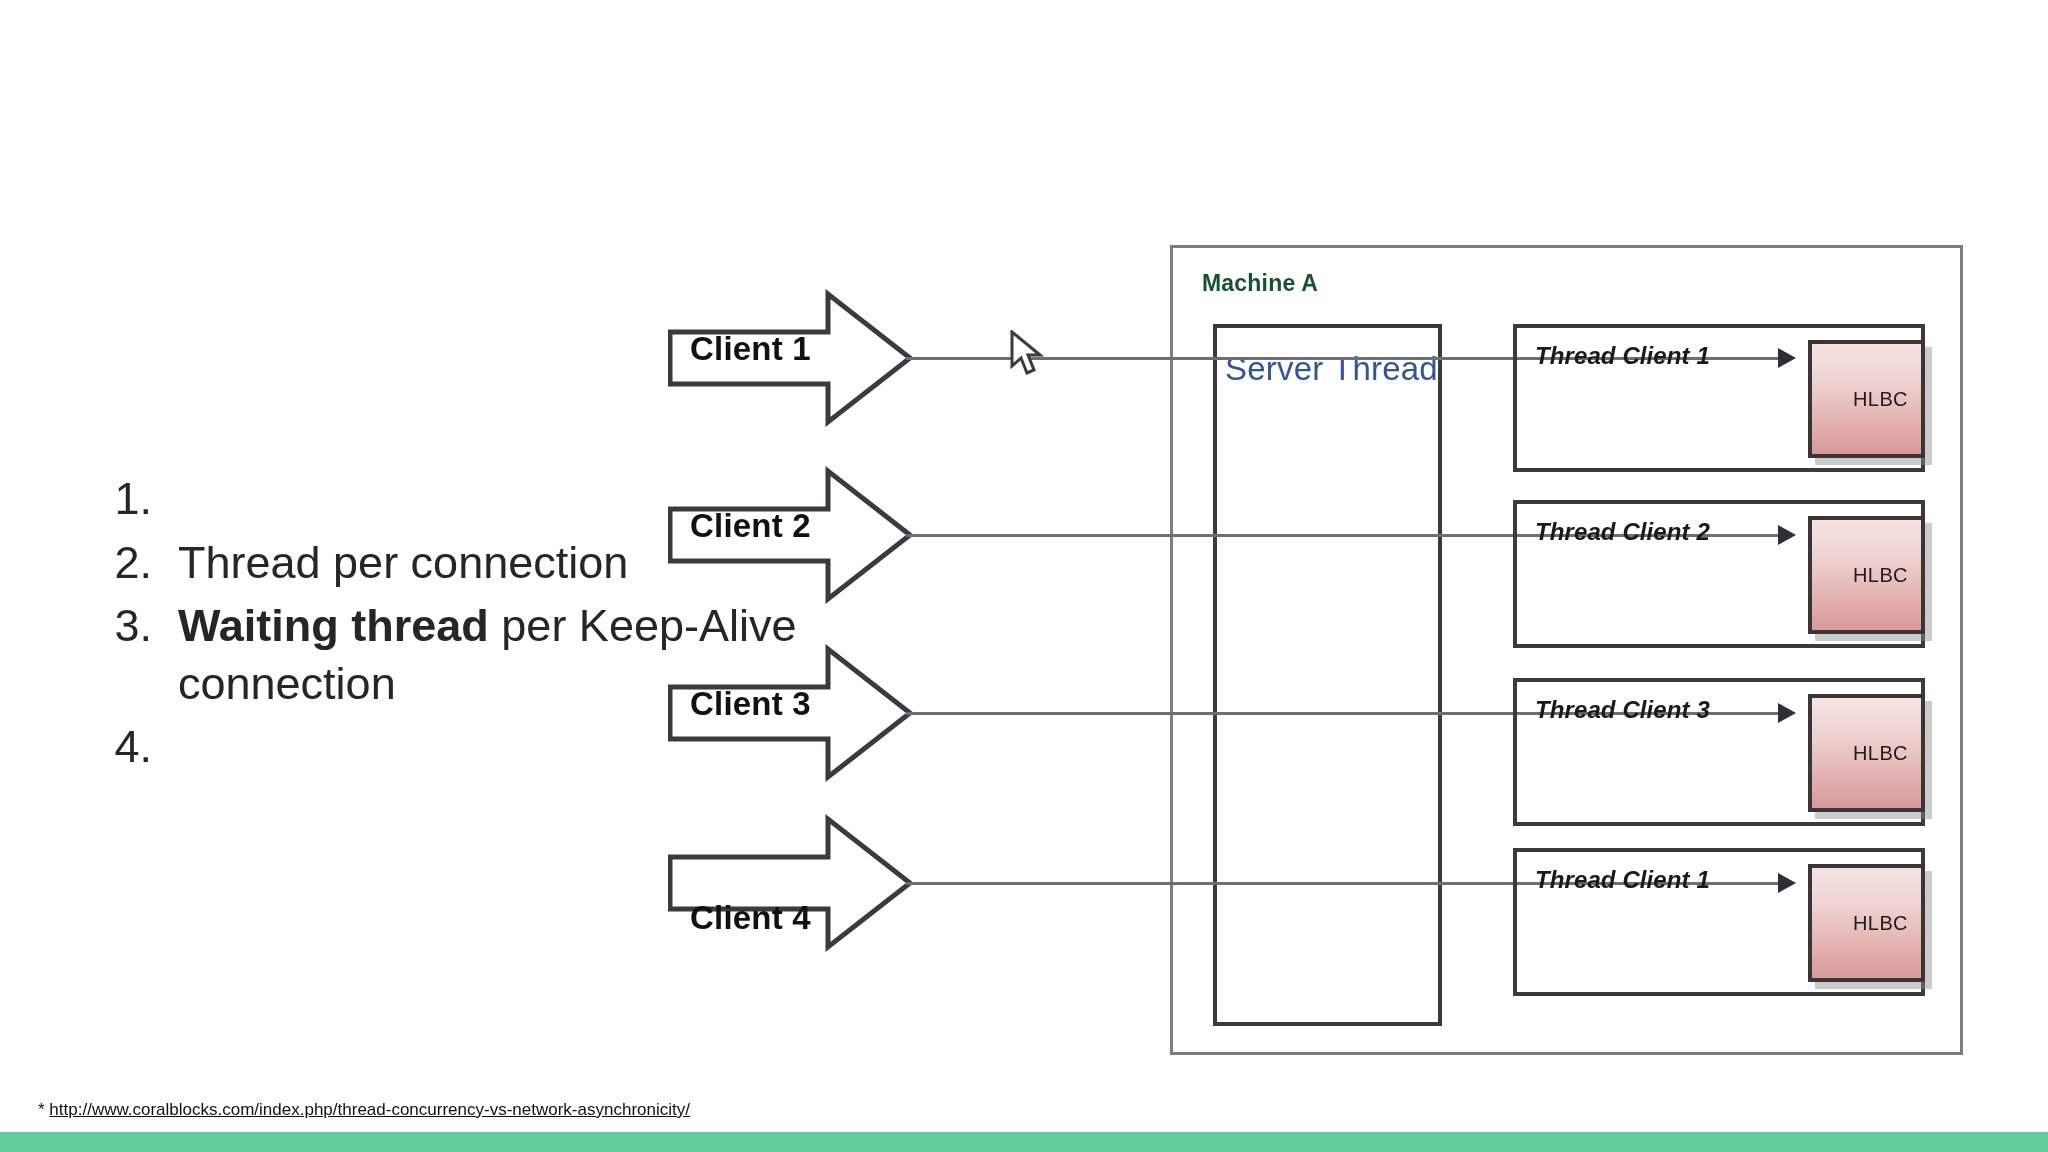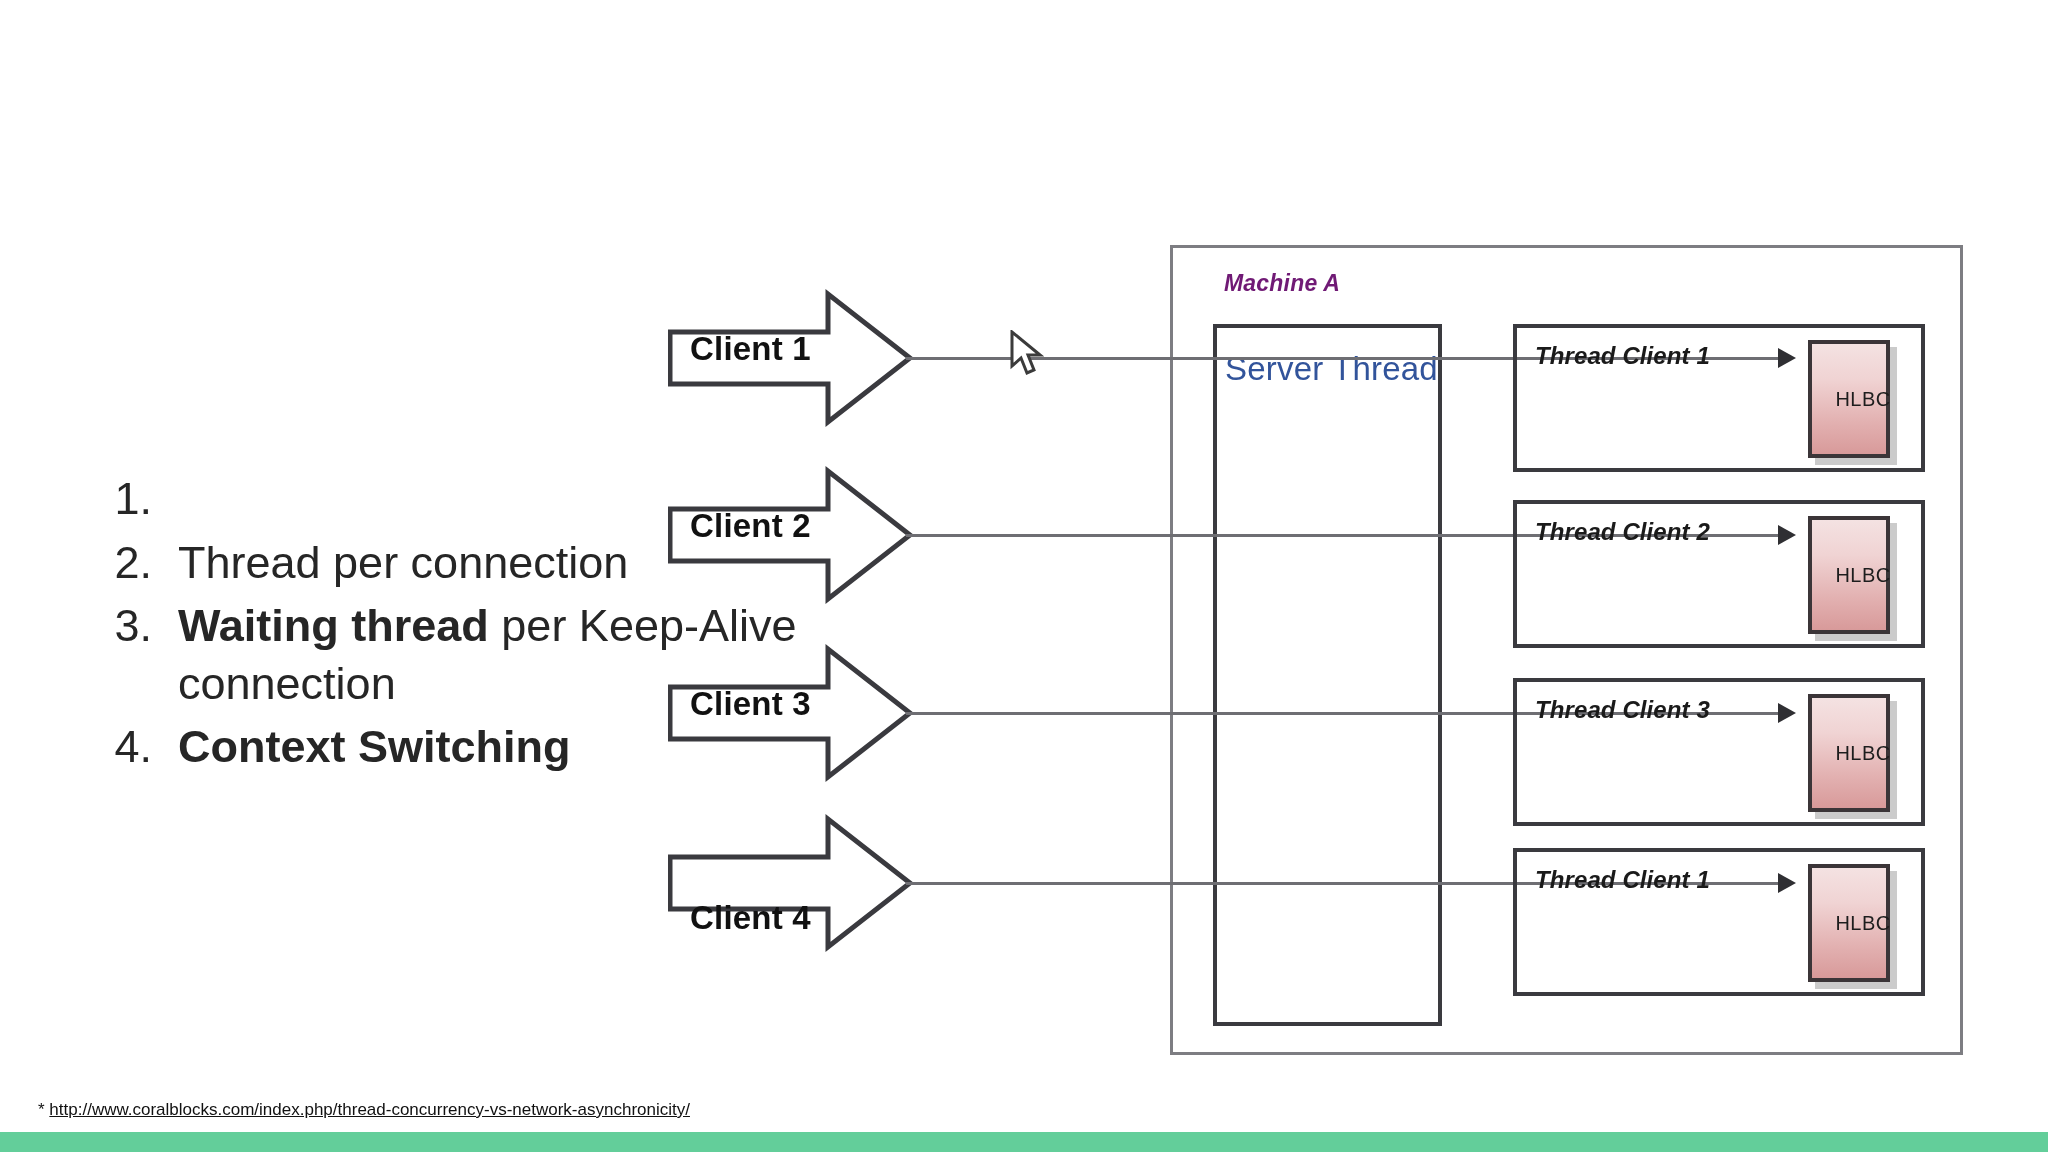--- a/index.html
+++ b/index.html
@@ -57,24 +57,23 @@
     position:absolute;left:660px;top:230px;
     width:1320px;height:840px;
   }
   .machine-box{
     position:absolute;left:510px;top:15px;
     width:793px;height:810px;
     border:3px solid #7d7d82;
     background:#fff;box-sizing:border-box;
   }
   .machine-label{
-    position:absolute;left:564px;top:40px;
-    font-size:23px;font-weight:700;color:#701a75;
+    position:absolute;left:542px;top:40px;
+    font-size:23px;font-weight:700;color:#14532d;
     letter-spacing:0.2px;
-    font-style:italic;
   }
   .server-box{
     position:absolute;left:553px;top:94px;
     width:229px;height:702px;
     border:4px solid #3a3a3f;
     background:transparent;box-sizing:border-box;
   }
   .server-label{
     position:absolute;left:565px;top:120px;
     font-size:33px;font-weight:400;color:#32549b;
@@ -89,21 +88,21 @@
     background:transparent;box-sizing:border-box;
   }
   .tc-label{
     position:absolute;left:875px;
     font-size:24px;font-weight:700;color:#1a1a1a;
     letter-spacing:0.1px;
     font-style:italic;
   }
   .hlbc{
     position:absolute;
-    width:82px;height:118px;
+    width:117px;height:118px;
     border:4px solid #3b3538;
     background:linear-gradient(to bottom,#f4e2e2 0%,#f0d3d3 32%,#e2b0b0 72%,#d89a9a 100%);
     box-sizing:border-box;
     box-shadow:7px 7px 0 0 rgba(140,140,140,0.45);
     display:flex;align-items:center;justify-content:center;padding-left:28px;
   }
   .hlbc span{
     font-size:20px;color:#1d1d1d;font-weight:400;letter-spacing:0.4px;
   }
 
@@ -147,21 +146,20 @@
       <div class="txt"><span>Thread per connection</span><b></b><span></span></div>
     </div>
 
     <div class="bullet">
       <div class="num">3.</div>
       <div class="txt"><span></span><b>Waiting thread</b><span> per Keep-Alive connection</span></div>
     </div>
 
     <div class="bullet">
       <div class="num">4.</div>
-      <div class="txt"><span></span><b>Context Switching</b><span></span></div>
     </div>
 
   </div>
 
   <div id="diagram">
 
     <div class="machine-box"></div>
     <div class="machine-label">Machine A</div>
 
     <div class="server-box"></div>

